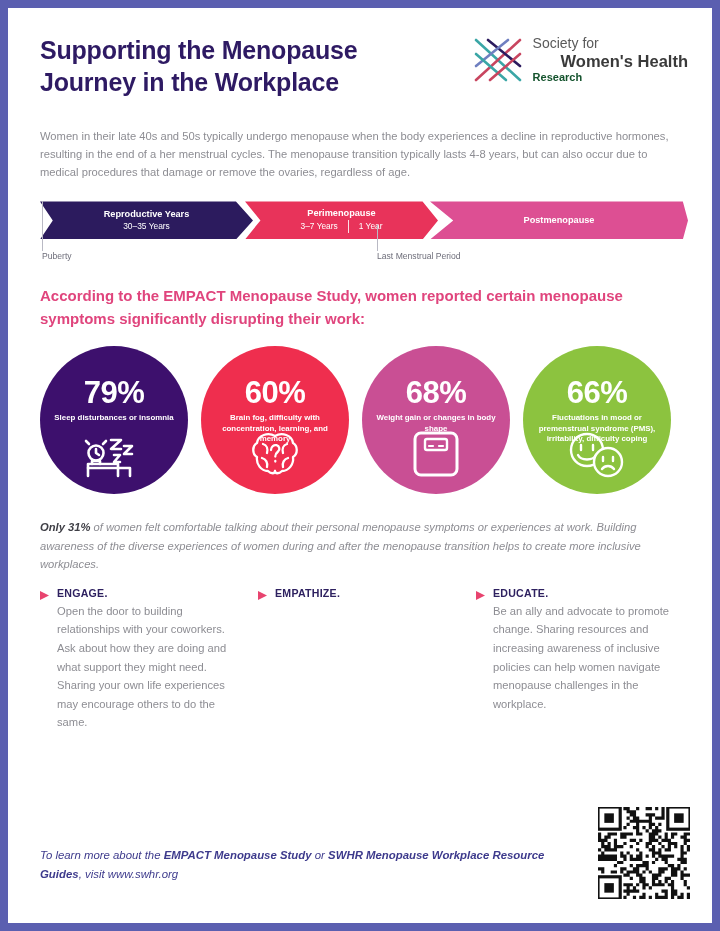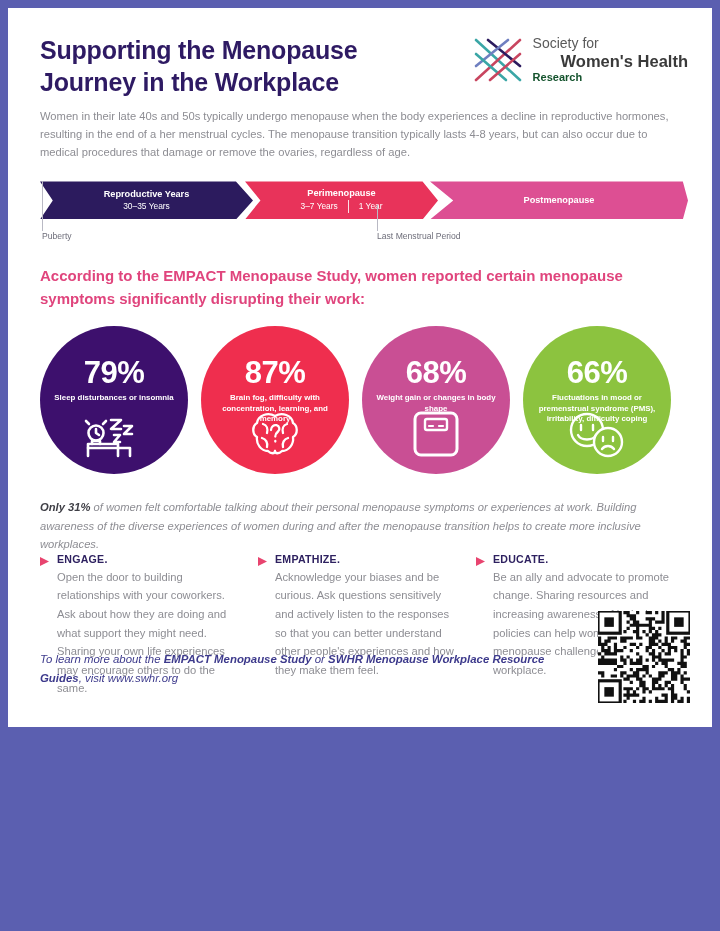--- a/index.html
+++ b/index.html
@@ -5,21 +5,21 @@
   html,body{margin:0;padding:0;}
   body{
     width:720px;height:931px;
     background:#5b5fb0;
     font-family:"Liberation Sans", sans-serif;
     overflow:hidden;
   }
   .page{
     position:absolute;
     left:8px;top:8px;
-    width:704px;height:719px;
+    width:704px;height:915px;
     background:#ffffff;
     box-sizing:border-box;
     overflow:hidden;
   }
   .inner{
     position:absolute;
     left:32px;top:22px;
     width:648px;
   }
 
@@ -33,21 +33,21 @@
     max-width:400px;
   }
   .logo{display:flex;align-items:center;gap:9px;padding-top:6px;}
   .logo-mark{width:52px;height:48px;flex:none;}
   .logo-text{line-height:1.14;}
   .logo-l1{font-size:14px;color:#5a5a5a;}
   .logo-l2{font-size:16.5px;color:#3a3a3a;font-weight:bold;margin-left:28px;}
   .logo-l3{font-size:11px;color:#14532d;font-weight:bold;}
 
   .intro{
-    margin-top:9px;
+    margin-top:29px;
     font-size:11.2px;line-height:1.62;color:#8d8d93;
     max-width:635px;
   }
 
   
   .timeline-wrap{margin-top:20px;position:relative;height:62px;}
   .timeline{display:flex;height:38px;position:relative;}
   .seg{
     position:relative;height:38px;
     display:flex;flex-direction:column;align-items:center;justify-content:center;
@@ -99,21 +99,21 @@
     margin-top:24px;
     font-size:11.2px;line-height:1.62;color:#8d8d93;max-width:640px;font-style:italic;
   }
   .only b{color:#3f3f46;}
 
   
   .support-head{
     margin-top:19px;
     font-size:18.5px;font-weight:bold;color:#e8446f;
   }
-  .cols{display:flex;gap:18px;}
+  .cols{margin-top:14px;display:flex;gap:18px;}
   .col{width:200px;display:flex;gap:8px;}
   .bullet{flex:none;width:9px;padding-top:4px;}
   .bullet svg{display:block;}
   .col-body{flex:1;}
   .col-title{font-size:10.6px;font-weight:bold;color:#2e2160;letter-spacing:.25px;}
   .col-text{margin-top:3px;font-size:11.2px;line-height:1.66;color:#8d8d93;}
 
   
   .footer{
     position:absolute;left:32px;bottom:40px;width:520px;
@@ -196,21 +196,21 @@
               <path d="M36 21 h6 l-6 7 h6"></path>
               <path d="M10 42 L10 30 L40 30 L40 42"></path>
               <path d="M10 34 L52 34 L52 42"></path>
               <path d="M14 30 L14 27 L22 27 L22 30"></path>
             </g>
           </svg>
         </div>
       </div>
 
       <div class="circle" style="background:#ef2e4e">
-        <div class="pct">87%</div>
+        <div class="pct">60%</div>
         <div class="clabel">Brain fog, difficulty with concentration, learning, and memory</div>
         <div class="ico">
           <svg width="52" height="48" viewBox="0 0 52 48">
             <g fill="none" stroke="#fff" stroke-width="2.3" stroke-linecap="round" stroke-linejoin="round">
               <path d="M26 6 C19 2 9 5 8 13 C3 16 3 24 8 27 C7 34 12 41 19 41 C22 44 26 44 26 41"></path>
               <path d="M26 6 C33 2 43 5 44 13 C49 16 49 24 44 27 C45 34 40 41 33 41 C30 44 26 44 26 41"></path>
               <path d="M14 14 C18 15 19 19 18 23 M38 14 C34 15 33 19 34 23"></path>
               <path d="M13 28 C17 29 19 33 18 37 M39 28 C35 29 33 33 34 37"></path>
               <path d="M22 20 C22 16.5 25 14.5 27.5 15.2 C30.5 16 31.4 19.5 29 21.5 C27 23.2 26.3 24.5 26.3 26.5"></path>
               <path d="M26.3 31 L26.3 31.6"></path>
@@ -271,21 +271,20 @@
       </div>
 
       <div class="col">
         <div class="bullet">
           <svg width="9" height="9" viewBox="0 0 9 9">
               <polygon points="0,0 9,4.5 0,9" fill="#e8446f"></polygon>
             </svg>
         </div>
         <div class="col-body">
           <div class="col-title">EMPATHIZE.</div>
-          <div class="col-text">Acknowledge your biases and be curious. Ask questions sensitively and actively listen to the responses so that you can better understand other people's experiences and how they make them feel.</div>
         </div>
       </div>
 
       <div class="col">
         <div class="bullet">
           <svg width="9" height="9" viewBox="0 0 9 9">
               <polygon points="0,0 9,4.5 0,9" fill="#e8446f"></polygon>
             </svg>
         </div>
         <div class="col-body">

